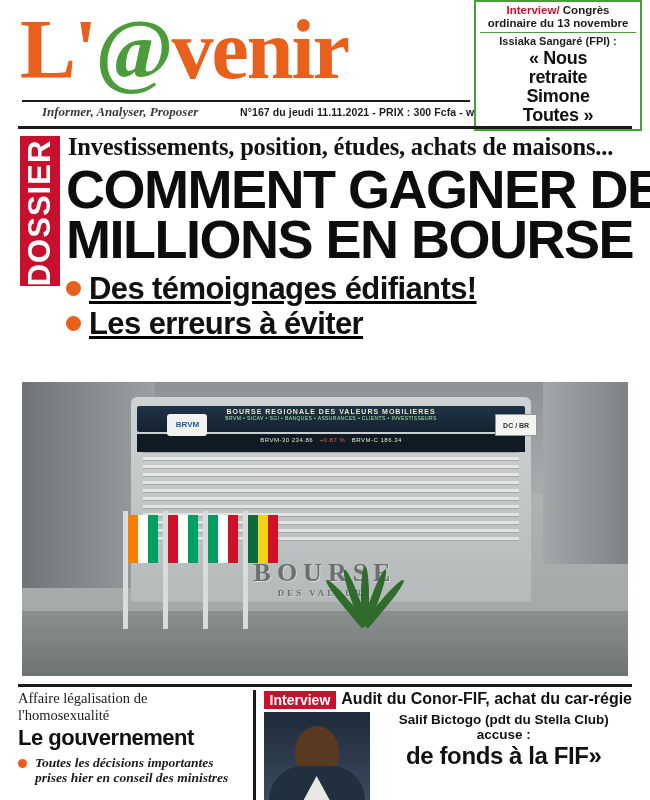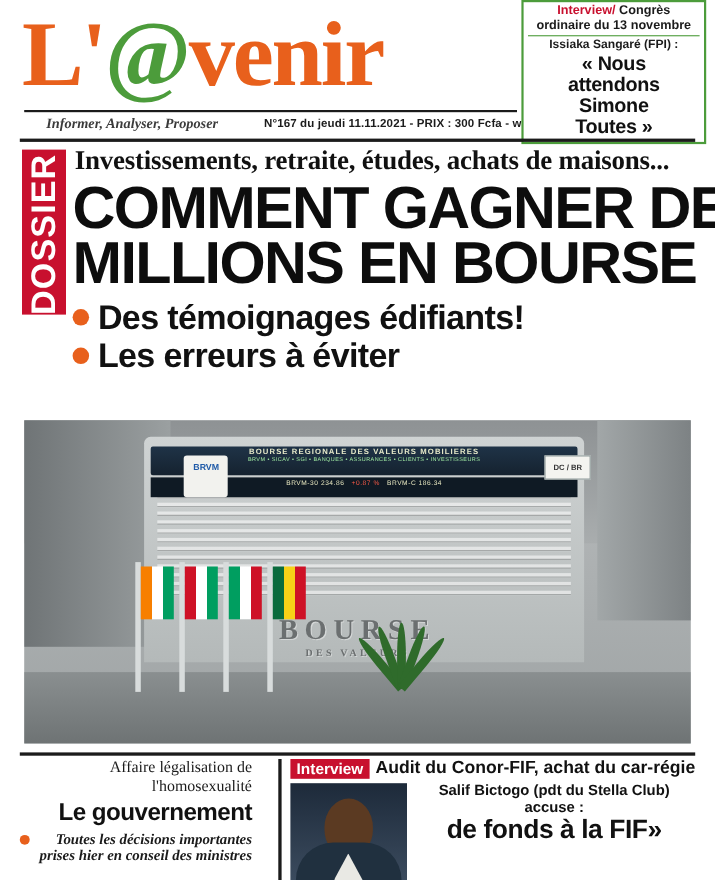--- a/index.html
+++ b/index.html
@@ -154,20 +154,21 @@
   .headline .l1, .headline .l2 { display:block; white-space:nowrap; }
 
   .bullets {
     position:absolute;
     left: 66px; top: 146px;
     right: 10px;
   }
   .bullet {
     display:flex; align-items:center; gap:8px;
     margin-bottom: 2px;
+    text-decoration: underline;
   }
   .bullet .dot {
     width: 15px; height: 15px; border-radius: 50%;
     background:#e8601c; flex: 0 0 auto;
   }
   .bullet .btext {
     font-weight: bold;
     font-size: 31px;
     line-height: 33px;
     color:#111;
@@ -217,21 +218,21 @@
   .ph-band .t2 { color:#9fe8a0; font-size:5px; letter-spacing:0.4px; text-align:center; }
   .ph-ticker {
     position:absolute; left:19%; top:calc(8% + 28px); width:64%; height:18px;
     background:#0f1a24;
   }
   .ph-ticker .tk {
     color:#e8e8c0; font-size:6px; text-align:center; padding-top:3px; letter-spacing:0.5px;
   }
   .ph-ticker .red { color:#ff5b47; }
   .ph-logo {
-    position:absolute; left:24%; top:11%; width:40px; height:38px;
+    position:absolute; left:24%; top:11%; width:40px; height:22px;
     background:#f2f2ee; border-radius:3px;
     font-size:8px; font-weight:bold; color:#1f5aa8; text-align:center; line-height:22px;
   }
   .ph-dcbr {
     position:absolute; right:15%; top:11%; width:42px; height:22px;
     background:#f4f4f0; border:1px solid #8e9a9a;
     font-size:7px; font-weight:bold; color:#333; text-align:center; line-height:22px;
   }
   .ph-bourse {
     position:absolute; left:50%; top:60%; transform:translateX(-50%);
@@ -264,21 +265,21 @@
   .f4 { left: 124px; }
 
   
   .rule-bottom {
     position:absolute; left:18px; top:684px; width:614px; height:3px; background:#1b1b1b;
   }
   .bottom {
     position:absolute; left:18px; top:690px; width:614px; height:110px;
     display:flex;
   }
-  .col-left { width: 272px; padding-right:24px;text-align:right; }
+  .col-left { width: 272px; padding-right:24px; }
   .divider-v { width: 3px; background:#1b1b1b; margin: 0 8px 0 0; }
   .col-right { flex:1; position:relative; }
 
   .kicker-sm {
     font-family:"Liberation Serif", serif;
     font-size: 14.5px;
     color:#1b1b1b;
     margin-bottom: 1px;
   }
   .title-left {
@@ -347,35 +348,35 @@
 
     <div class="topbox">
       <div class="kicker">
         <span class="red">Interview/</span><span> Congrès</span>
         <div>ordinaire du 13 novembre</div>
       </div>
       <div class="sep"></div>
       <div class="sub">Issiaka Sangaré (FPI) :</div>
       <div class="quote">
         <div>« Nous</div>
-        <div>attendons</div>
+        <div>retraite</div>
         <div>Simone</div>
         <div>Toutes »</div>
       </div>
     </div>
   </div>
 
   <div class="lead">
     <div class="rule-top"></div>
 
     <div class="dossier">
       <span>DOSSIER</span>
     </div>
 
-    <div class="surtitle">Investissements, retraite, études, achats de maisons...</div>
+    <div class="surtitle">Investissements, position, études, achats de maisons...</div>
 
     <div class="headline">
       <span class="l1">COMMENT GAGNER DES</span>
       <span class="l2">MILLIONS EN BOURSE</span>
     </div>
 
     <div class="bullets">
       <div class="bullet">
         <span class="dot"></span>
         <span class="btext">Des témoignages édifiants!</span>

